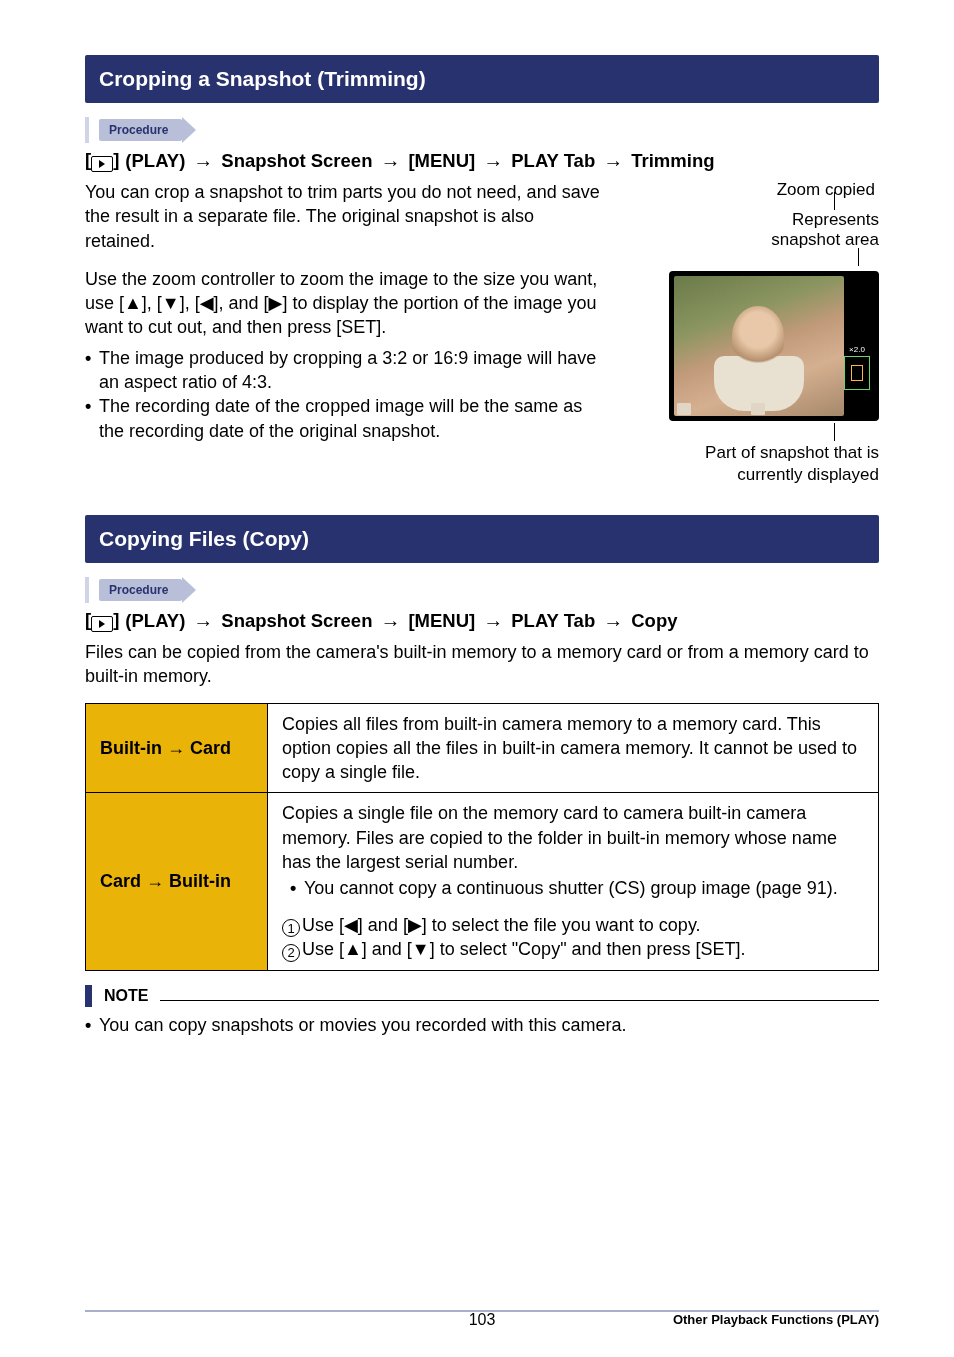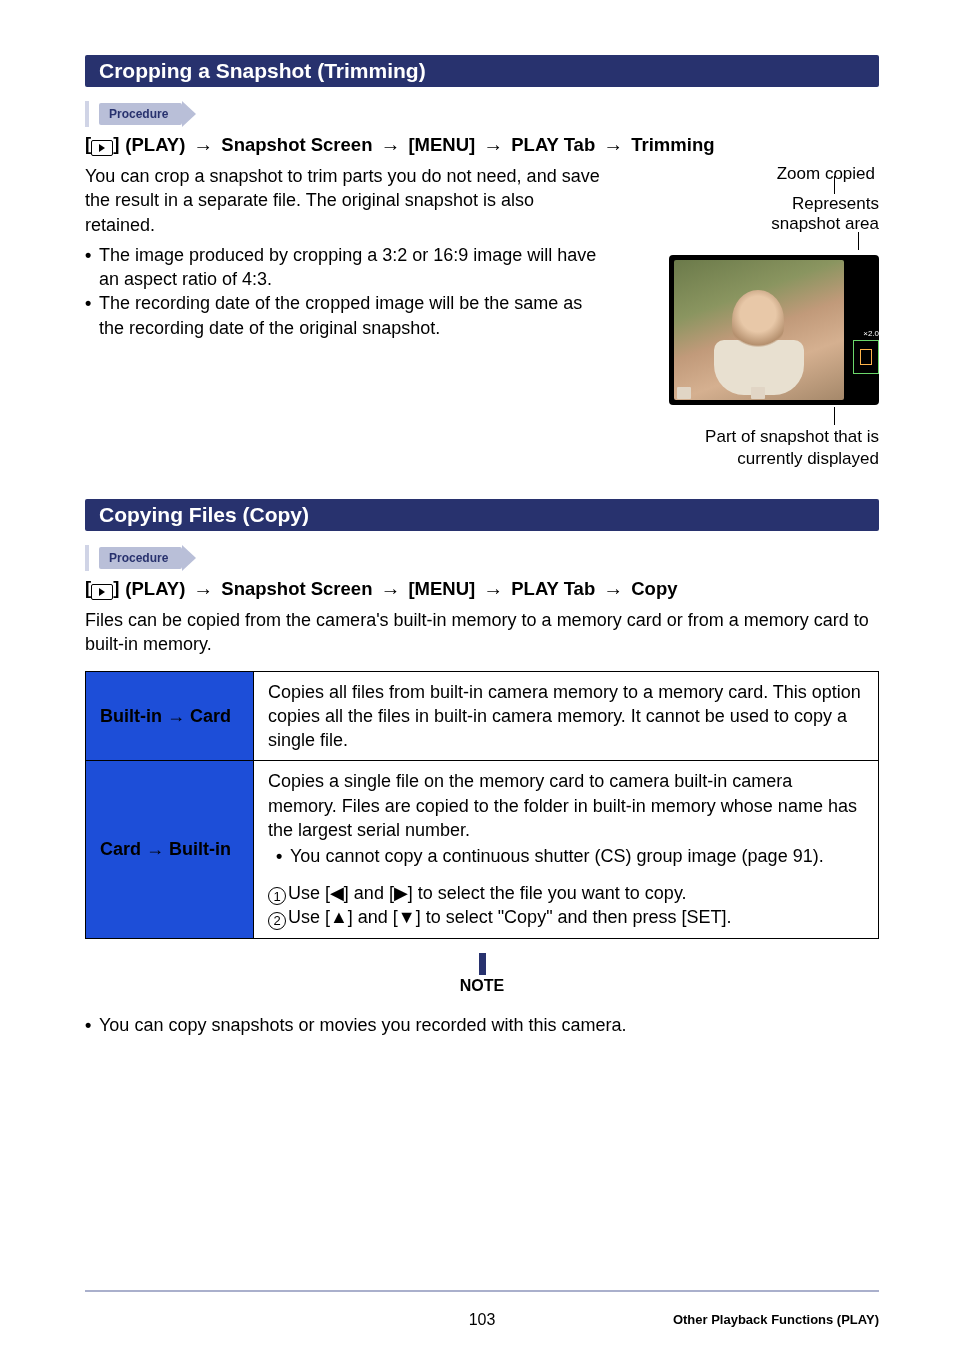--- a/index.html
+++ b/index.html
@@ -10,21 +10,21 @@
     background: #fff;
     color: #000;
     padding: 55px 75px 40px 85px;
     position: relative;
     font-size: 18px;
   }
   .section-header {
     background: #28326e;
     color: #fff;
     font-weight: bold;
-    padding: 4px 14px;
+    padding: 12px 14px;
     font-size: 21px;
     border-radius: 2px;
   }
   .procedure-row {
     display: flex;
     align-items: center;
     margin: 14px 0 6px 0;
   }
   .procedure-bar {
     width: 10px;
@@ -141,27 +141,27 @@
   }
   .thumb .img .dress {
     position: absolute;
     left: 40px; top: 80px;
     width: 90px; height: 55px;
     background: #e8e0d0;
     border-radius: 10px 10px 30px 30px;
   }
   .thumb .minimap {
     position: absolute;
-    right: 0;
+    right: 8px;
     bottom: 6px;
     width: 28px;
     height: 70px;
     display: flex;
     flex-direction: column;
-    align-items: flex-end;
+    align-items: center;
     gap: 2px;
   }
   .thumb .minimap .zoom {
     color: #fff;
     font-size: 8px;
   }
   .thumb .minimap .bordered {
     width: 26px;
     height: 34px;
     border: 1px solid #6bd76b;
@@ -208,43 +208,42 @@
     width: 100%;
     margin: 14px 0 14px 0;
   }
   table.copy td {
     border: 1px solid #000;
     padding: 8px 14px;
     vertical-align: middle;
     line-height: 1.35;
   }
   table.copy td.label {
-    background: #1d4ed8;
+    background: #eab308;
     font-weight: bold;
     white-space: nowrap;
-    width: 168px;
+    width: 182px;
   }
   .circnum {
     display: inline-flex;
     align-items: center;
     justify-content: center;
     width: 18px; height: 18px;
     border: 1.2px solid #000;
     border-radius: 50%;
     font-size: 13px;
     line-height: 1;
     vertical-align: -2px;
     margin-right: 2px;
   }
   .note-head {
     display: flex;
     align-items: center;
-    gap: 2px;
+    gap: 12px;
     margin-top: 12px;
-    flex-direction: column;
   }
   .note-bar {
     width: 7px;
     height: 22px;
     background: #28326e;
   }
   .note-label {
     font-weight: bold;
     font-size: 16px;
   }
@@ -259,21 +258,21 @@
   }
   .footer {
     position: absolute;
     bottom: 30px;
     left: 85px;
     right: 75px;
     display: flex;
     align-items: center;
     justify-content: space-between;
     border-top: 2px solid #aab0cc;
-    padding-top: 20px;
+    padding-top: 0;
     font-size: 13px;
   }
   .footer .page {
     position: absolute;
     left: 0; right: 0;
     text-align: center;
     font-size: 16px;
   }
   .footer .section {
     margin-left: auto;
@@ -304,20 +303,21 @@
   <span>[MENU]</span>
   <span class="arrow">→</span>
   <span>PLAY Tab</span>
   <span class="arrow">→</span>
   <span>Trimming</span>
 </div>
 
 <div class="two-col">
   <div class="left">
     <p>You can crop a snapshot to trim parts you do not need, and save the result in a separate file. The original snapshot is also retained.</p>
+    <p style="margin-top:14px">Use the zoom controller to zoom the image to the size you want, use [▲], [▼], [◀], and [▶] to display the portion of the image you want to cut out, and then press [SET].</p>
     <ul class="dot">
       <li>The image produced by cropping a 3:2 or 16:9 image will have an aspect ratio of 4:3.</li>
       <li>The recording date of the cropped image will be the same as the recording date of the original snapshot.</li>
     </ul>
   </div>
   <div class="right">
     <div style="padding-right:4px">Zoom copied</div>
     <div class="ptr"></div>
     <div>Represents</div>
     <div>snapshot area</div>

